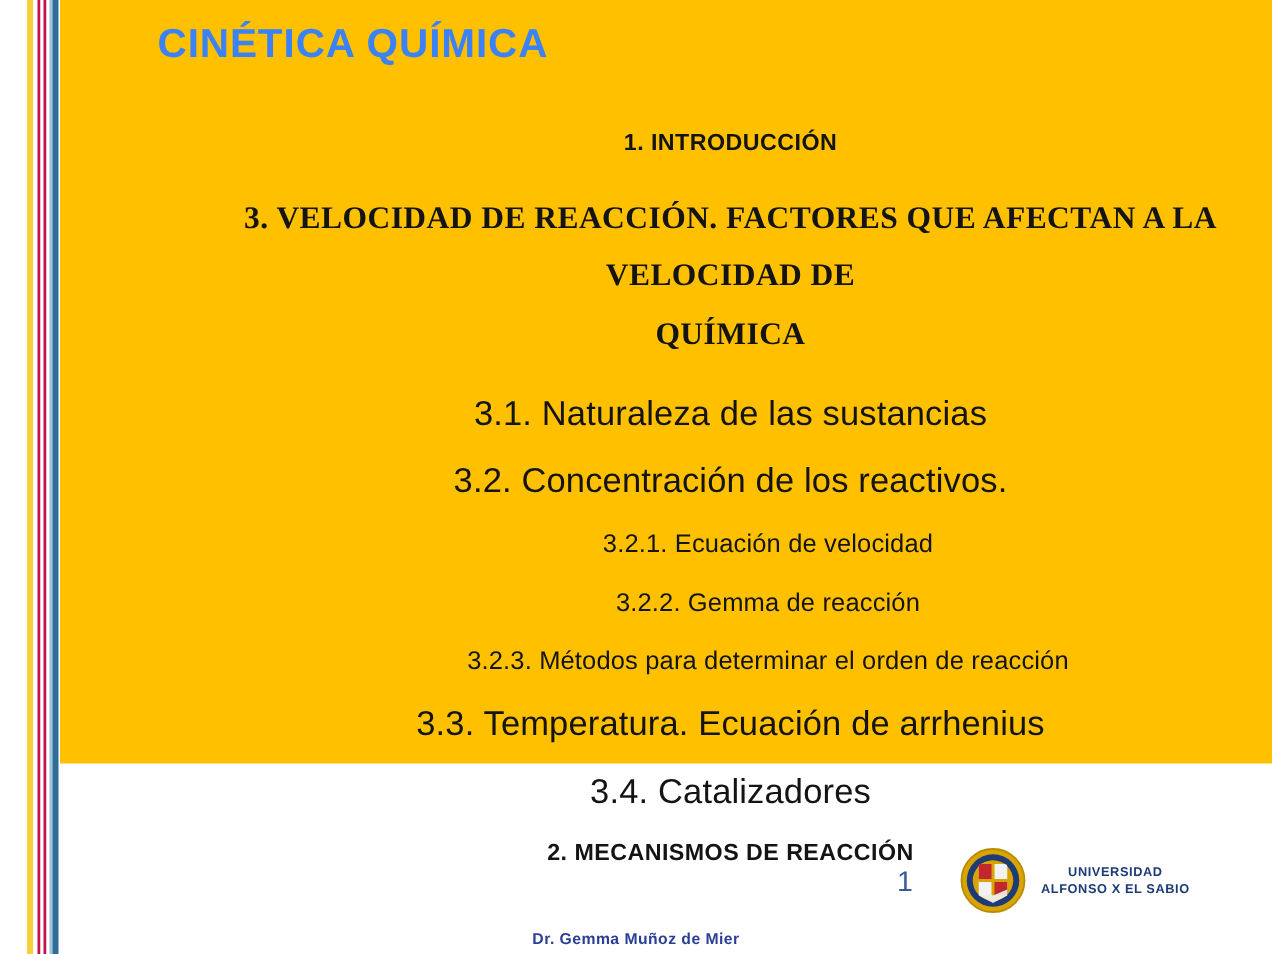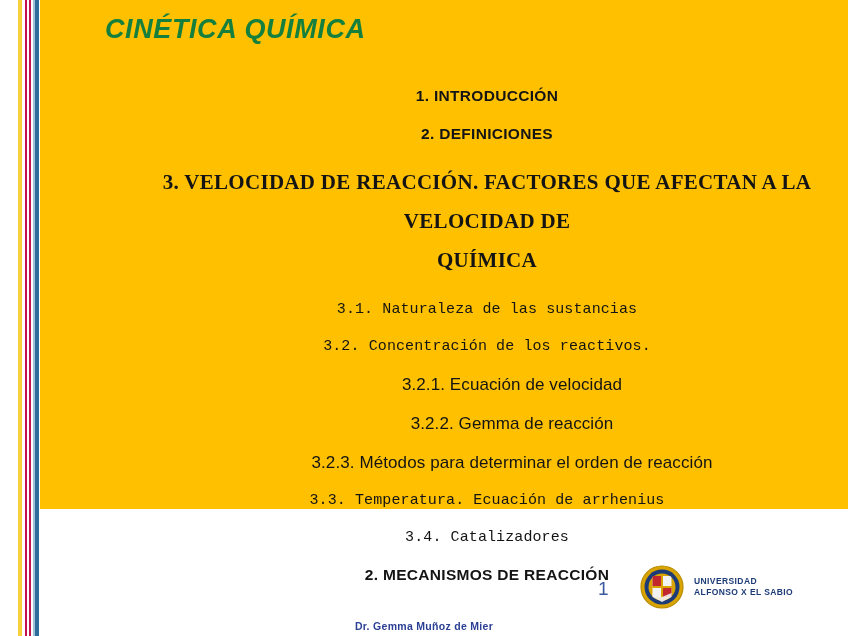--- a/index.html
+++ b/index.html
@@ -46,23 +46,22 @@
 
   
   #slide-title {
     position: absolute;
     left: 105px;
     top: 14px;
     z-index: 4;
     font-size: 27px;
     font-weight: bold;
     letter-spacing: 0.6px;
-    color: #15803d;
+    color: #3b82f6;
     white-space: nowrap;
-    font-style: italic;
   }
 
   
   #outline {
     position: absolute;
     left: 137px;
     top: 88px;
     width: 700px;
     z-index: 4;
   }
@@ -77,25 +76,24 @@
     letter-spacing: 0.3px;
     margin-bottom: 22px;
   }
   .toc-line.lvl1.wrap {
     margin-bottom: 0;
     line-height: 1.85;
     font-size: 21px;
     font-family: Liberation Serif, serif;
   }
   .toc-line.lvl2 {
-    font-size: 15px;
+    font-size: 23px;
     font-weight: normal;
     letter-spacing: 0.1px;
     margin-bottom: 22px;
-    font-family: Liberation Mono, monospace;
   }
   .toc-line.lvl3 {
     font-size: 17px;
     font-weight: normal;
     letter-spacing: 0.1px;
     margin-bottom: 22px;
     padding-left: 50px;
   }
   .toc-line.tail {
     margin-top: 0;
@@ -124,20 +122,21 @@
     width: 44px;
     height: 44px;
     flex: 0 0 auto;
   }
   #uni-name {
     font-size: 8.5px;
     line-height: 1.25;
     color: #1d3c77;
     font-weight: bold;
     letter-spacing: 0.4px;
+    text-align: center;
     white-space: nowrap;
   }
   #author-footer {
     position: absolute;
     left: 0;
     top: 620px;
     width: 848px;
     text-align: center;
     z-index: 4;
     font-size: 10.5px;
@@ -161,21 +160,20 @@
       <div class="stripe" style="left: 29px; width: 2px; background: rgb(195, 19, 78);"></div>
       <div class="stripe" style="left: 31px; width: 2px; background: rgb(255, 255, 255);"></div>
       <div class="stripe" style="left: 33px; width: 2px; background: rgb(159, 194, 216);"></div>
       <div class="stripe" style="left: 35px; width: 4px; background: rgb(46, 109, 153);"></div>
     </div>
 
   <div id="slide-title">CINÉTICA QUÍMICA</div>
 
   <div id="outline">
     <div class="toc-line lvl1">1. INTRODUCCIÓN</div>
-    <div class="toc-line lvl1">2. DEFINICIONES</div>
     <div class="toc-line lvl1 wrap">3. VELOCIDAD DE REACCIÓN. FACTORES QUE AFECTAN A LA VELOCIDAD DE</div>
     <div class="toc-line lvl1 wrap tail" style="margin-bottom:22px;">QUÍMICA</div>
     <div class="toc-line lvl2">3.1. Naturaleza de las sustancias</div>
     <div class="toc-line lvl2">3.2. Concentración de los reactivos.</div>
     <div class="toc-line lvl3">3.2.1. Ecuación de velocidad</div>
     <div class="toc-line lvl3">3.2.2. Gemma de reacción</div>
     <div class="toc-line lvl3">3.2.3. Métodos para determinar el orden de reacción</div>
     <div class="toc-line lvl2">3.3. Temperatura. Ecuación de arrhenius</div>
     <div class="toc-line lvl2">3.4. Catalizadores</div>
     <div class="toc-line lvl1">2. MECANISMOS DE REACCIÓN</div>

